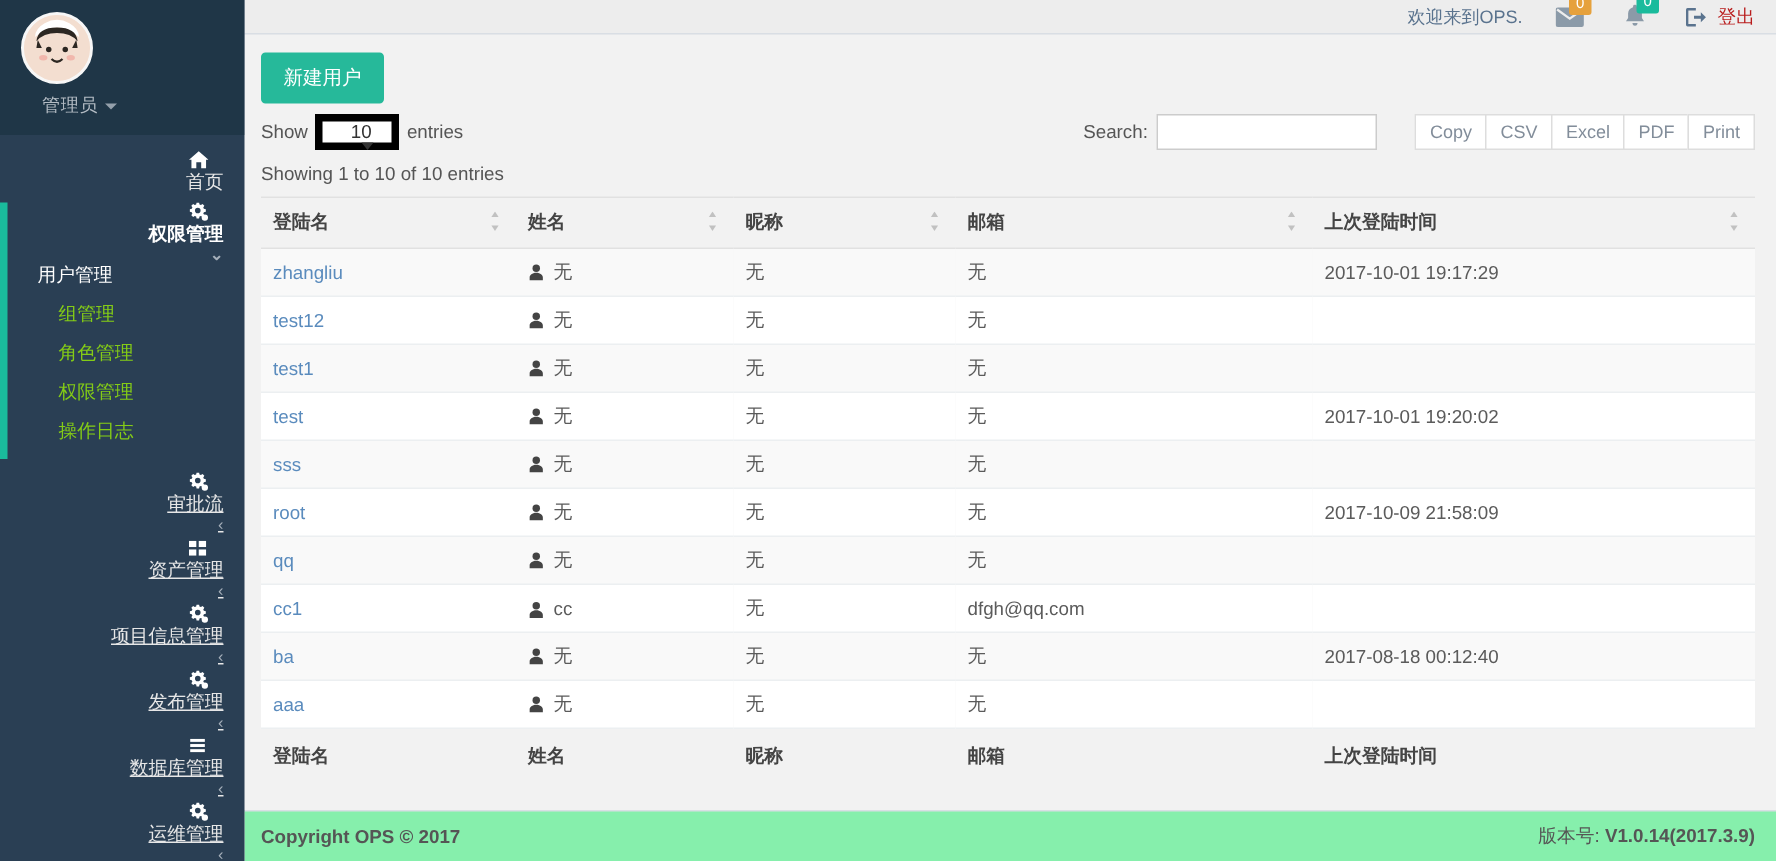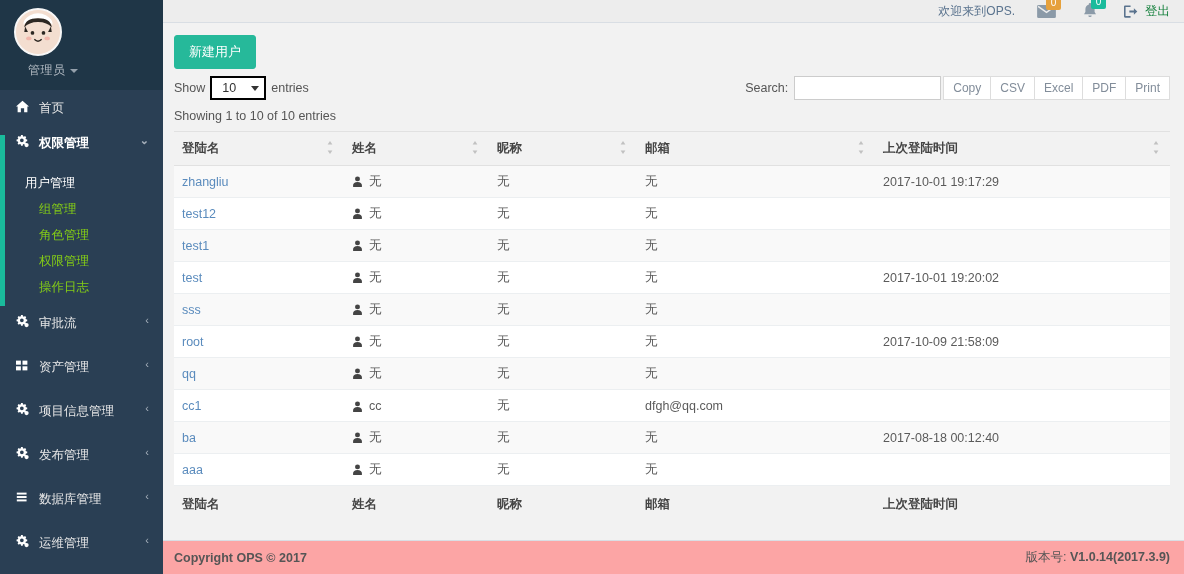--- a/index.html
+++ b/index.html
@@ -41,26 +41,26 @@
   .caret-down {
     display: inline-block; margin-left: 4px;
     border-left: 4px solid transparent;
     border-right: 4px solid transparent;
     border-top: 4px solid #94a0ab;
     vertical-align: middle;
   }
 
   .nav { padding-top: 6px; }
   .nav-item {
-    display: flex; align-items: flex-start;
+    display: flex; align-items: flex-end;
     height: 35px; padding: 0 14px;
     font-size: 12.5px; color: #e7e7e7;
-    cursor: pointer; position: relative;
-  }
-  .nav-item.section-gap { margin-top: 9px; }
+    cursor: pointer; position: relative; flex-direction: column;
+  }
+  .nav-item.section-gap { margin-top: 9px; text-decoration: underline; }
   .nav-item .ico {
     width: 16px; min-width: 16px; margin-right: 9px;
     display: inline-flex; align-items: center; justify-content: center;
     color: #ffffff;
   }
   .nav-item .ico svg { display:block; }
   .nav-item .lbl { flex: 1; white-space: nowrap; }
   .nav-item .chev { color: #a6b0bb; font-size: 11px; line-height: 1; }
   .nav-item.top { margin-top: 4px; }
 
@@ -94,52 +94,52 @@
   .tb-icon { position: relative; margin-right: 26px; cursor: pointer; }
   .tb-icon svg { display: block; fill: #8b9aa8; }
   .badge {
     position: absolute; top: -9px; left: 9px;
     min-width: 15px; height: 15px; line-height: 15px;
     padding: 0 3px; border-radius: 2px;
     color: #fff; font-size: 10px; text-align: center;
   }
   .badge.orange { background: #e6a13c; }
   .badge.teal { background: #1abb9c; }
-  .logout { display: flex; align-items: center; color: #15803d; font-size: 12.5px; cursor: pointer; }
+  .logout { display: flex; align-items: center; color: #b91c1c; font-size: 12.5px; cursor: pointer; }
   .logout svg { fill: #5a738e; margin-right: 7px; }
 
   .content { flex: 1; padding: 12px 14px 0 11px; overflow: hidden; }
 
   .btn-new {
     background: #26b99a; border: 1px solid #26b99a; color: #fff;
     font-size: 13px; padding: 7px 14px; border-radius: 3px;
     cursor: pointer; font-family: "Liberation Sans", sans-serif;
     display: inline-block;
   }
 
   .table-tools { display: flex; align-items: flex-start; justify-content: space-between; margin-top: 7px; }
   .lengthbox { font-size: 12.5px; color: #555; display: flex; align-items: center; }
   .select-wrap {
     display: inline-flex; align-items: center; justify-content: space-between;
     margin: 0 5px; min-width: 56px; height: 24px;
-    border: 2px solid #000000; background: #fff; padding: 0 5px 0 10px;
-    font-size: 12.5px; color: #333; cursor: pointer;
+    border: 5px solid #000000; background: #fff; padding: 0 5px 0 10px;
+    font-size: 12.5px; color: #333; cursor: pointer; flex-direction: column;
   }
   .select-wrap .sel-caret {
     border-left: 4px solid transparent; border-right: 4px solid transparent;
     border-top: 5px solid #333; margin-left: 9px;
   }
   .rightside { display: flex; align-items: center; justify-content: center; }
   .search-lbl { font-size: 12.5px; color: #555; margin-right: 6px; }
   .search-input {
     width: 147px; height: 24px; border: 1px solid #ccc; background: #fff;
     font-size: 12.5px; padding: 0 5px; font-family: "Liberation Sans", sans-serif;
     color: #333; outline: none;
   }
-  .exp-btns { display: flex; margin-left: 2px; }
+  .exp-btns { display: flex; margin-left: 25px; }
   .exp-btn {
     border: 1px solid #ddd; background: #fff; color: #828d9a;
     font-size: 12px; padding: 4px 9px; cursor: pointer;
     margin-left: -1px; font-family: "Liberation Sans", sans-serif;
   }
   .exp-btn:first-child { margin-left: 0; }
 
   .info-line { font-size: 12.5px; color: #555; margin-top: 9px; }
 
   table.dt { width: 100%; border-collapse: collapse; margin-top: 8px; }
@@ -168,21 +168,21 @@
   td.user a { color: #5a8bbd; text-decoration: none; cursor: pointer; }
   .usr-ico { display: inline-block; margin-right: 6px; vertical-align: -2px; }
   .usr-ico svg { fill: #444; display: block; }
 
   .col-user { width: 170px; }
   .col-name { width: 145px; }
   .col-nick { width: 148px; }
   .col-mail { width: 238px; }
 
   .footer {
-    height: 34px; border-top: 1px solid #d9dee4; background: #fca5a5;
+    height: 34px; border-top: 1px solid #d9dee4; background: #86efac;
     display: flex; align-items: center; justify-content: space-between;
     padding: 0 14px 0 11px; font-size: 12.5px; color: #555;
   }
   .footer b { font-weight: bold; }
 </style>
 </head>
 <body>
 
 <div class="app">
 

